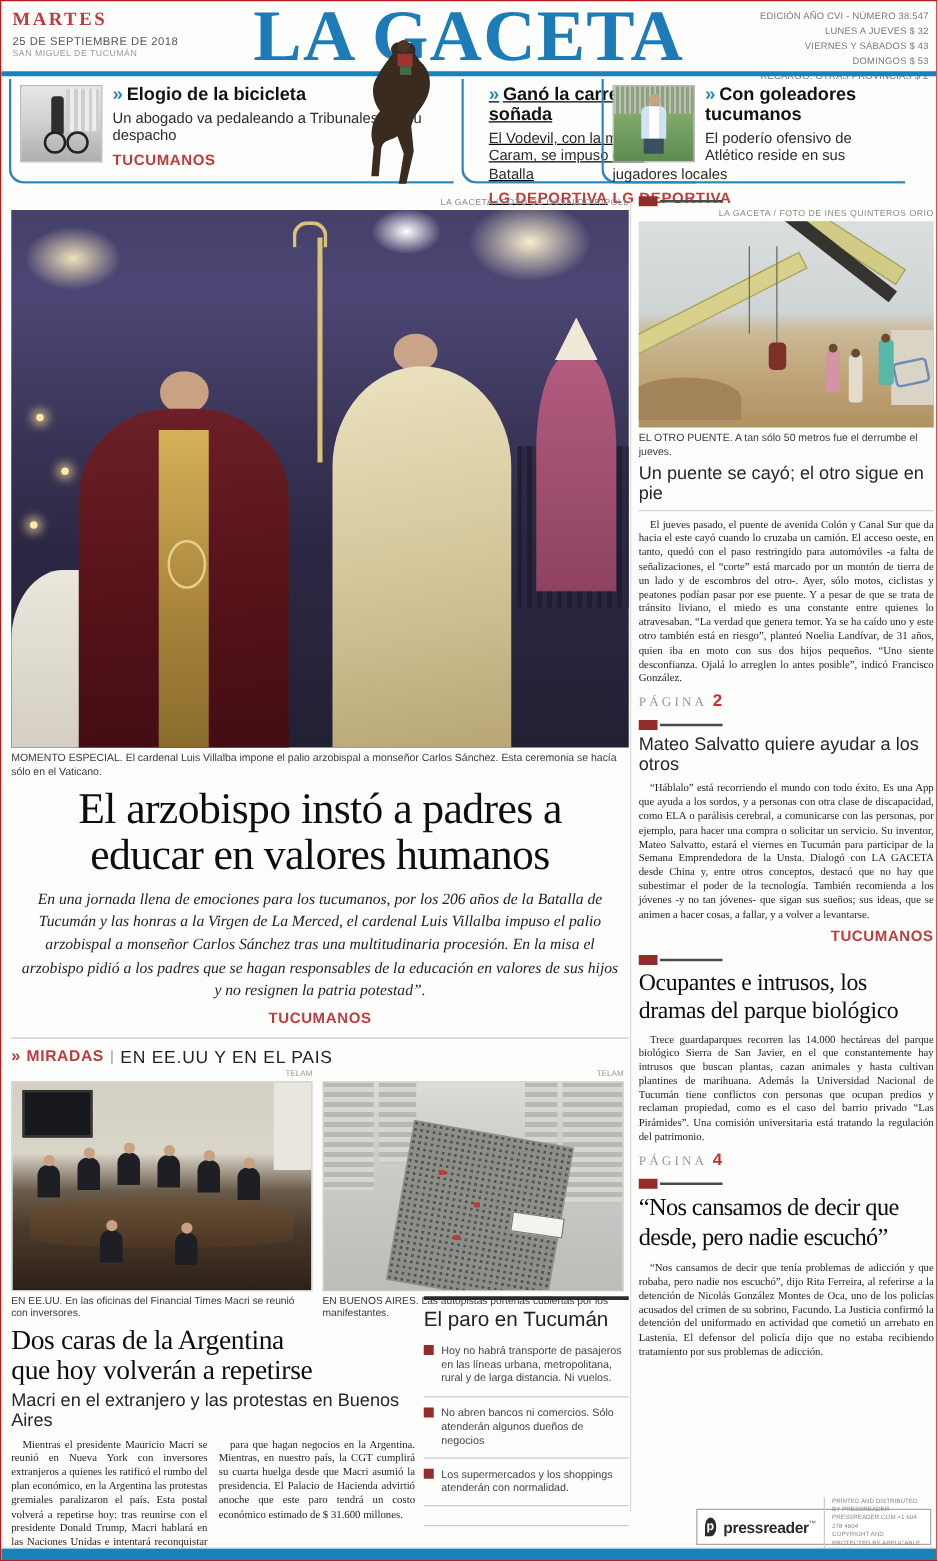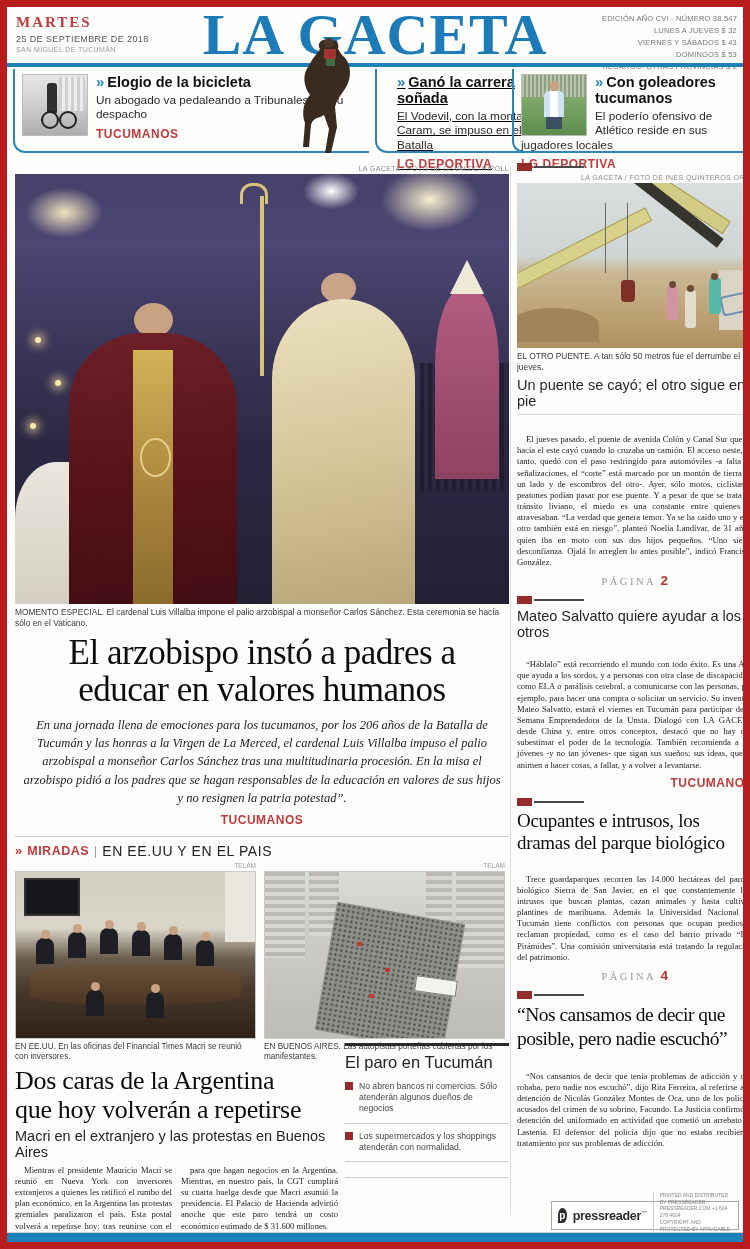--- a/index.html
+++ b/index.html
@@ -1,38 +1,38 @@
 <!DOCTYPE html>
 <html><head>
 <meta charset="utf-8">
 <style>
   html,body{margin:0;padding:0;background:#e9e9e7;}
   .page{position:relative;width:750px;height:1249px;margin:0 auto;background:#fdfdfc;
-        overflow:hidden;border:7px solid #b91c1c;box-sizing:border-box;
+        overflow:hidden;border:1px solid #b91c1c;box-sizing:border-box;
         font-family:"Liberation Sans",sans-serif;}
   
   .mh{position:absolute;top:0;left:0;right:0;height:56px;}
   .mh-left{position:absolute;left:9px;top:7px;}
   .mh-day{font-family:"Liberation Serif",serif;font-weight:bold;color:#c13a3c;
           font-size:15px;letter-spacing:2px;}
   .mh-date{font-size:9px;color:#555;margin-top:3px;letter-spacing:.4px;}
   .mh-city{font-size:7px;color:#9a9a9a;margin-top:2px;letter-spacing:.4px;}
   .mh-title{position:absolute;left:0;right:0;top:-6px;margin:0;text-align:center;
             font-family:"Liberation Serif",serif;font-weight:bold;font-size:58px;
             color:#1d7cb8;letter-spacing:1px;}
   .mh-right{position:absolute;right:6px;top:6px;text-align:right;font-size:7.5px;
             color:#777;line-height:1.6;letter-spacing:.2px;}
   .top-bar{position:absolute;top:56px;left:0;right:0;height:4px;background:#1a82b8;}
   .bottom-bar{position:absolute;bottom:0;left:0;right:0;height:9px;background:#1a82b8;}
   .foot-rule{position:absolute;bottom:9px;left:0;right:0;height:1px;background:#cfcfcf;}
   
   .teaser{position:absolute;top:62px;height:84px;box-sizing:border-box;
           border-bottom:2px solid #2a86bb;border-left:2px solid #2a86bb;
           border-bottom-left-radius:12px;padding:5px 4px 0 7px;}
-  .t1{left:6px;width:356px;} .t2{left:368px;width:188px;padding-left:20px;text-decoration:underline;} .t3{left:505px;width:243px;}
+  .t1{left:6px;width:356px;} .t2{left:368px;width:188px;padding-left:20px;text-decoration:underline;} .t3{left:480px;width:243px;}
   .thumb{float:left;width:64px;height:60px;margin-right:8px;border:1px solid #bbb;
          position:relative;overflow:hidden;}
   .t-title{margin:0;font-size:14.5px;font-weight:bold;color:#111;line-height:1.1;}
   .chev{color:#2a86bb;font-weight:bold;margin-right:3px;font-size:15px;}
   .t-text{font-size:11.8px;color:#2b2b2b;line-height:1.22;margin-top:2px;}
   .kicker{font-size:12px;font-weight:bold;color:#c13a3c;letter-spacing:.5px;margin-top:5px;}
   
   .horse{position:absolute;left:283px;top:28px;width:64px;height:120px;z-index:6;}
   
   .col-left{position:absolute;left:8px;top:158px;width:494px;}
@@ -46,27 +46,27 @@
   .deck{font-family:"Liberation Serif",serif;font-style:italic;font-size:12.5px;color:#222;
         line-height:1.45;text-align:center;margin:8px 6px 0;}
   .kicker-center{text-align:center;margin-top:6px;}
   .kicker-right{text-align:right;margin-top:5px;}
   .h-col{margin:4px 0 0;font-family:"Liberation Serif",serif;font-weight:500;color:#0d0d0d;
          letter-spacing:-.3px;}
   .h-canal{font-size:30px;line-height:1.15;}
   .h-app{font-size:25px;line-height:1.12;}
   .h-parque{font-size:19px;line-height:1.18;}
   .h-robaba{font-size:19.5px;line-height:1.25;letter-spacing:-.5px;}
-  .h-doscaras{font-size:26px;line-height:1.12;}
+  .h-doscaras{font-size:22px;line-height:1.12;}
   .subhead{font-size:14.5px;color:#262626;margin-top:5px;padding-bottom:5px;
            border-bottom:1px solid #d5d5d5;}
   .subhead2{font-size:14.5px;color:#262626;margin-top:4px;}
   .body{font-family:"Liberation Serif",serif;font-size:8.6px;line-height:1.3;
-        text-align:justify;color:#1e1e1e;margin-top:19px;text-indent:9px;}
-  .page-tag{text-align:center;font-family:"Liberation Serif",serif;color:#999;
+        text-align:justify;color:#1e1e1e;margin-top:5px;text-indent:9px;}
+  .page-tag{text-align:left;font-family:"Liberation Serif",serif;color:#999;
             font-size:10.5px;letter-spacing:2.5px;margin-top:5px;}
   .page-tag b{color:#c2312f;font-size:13.5px;letter-spacing:.5px;
               font-family:"Liberation Sans",sans-serif;}
   .brief-divider{display:flex;align-items:center;margin:8px 0 3px;}
   .brief-divider .sq{width:15px;height:8px;background:#952c2c;margin-right:2px;}
   .brief-divider .ln{width:50px;height:2px;background:#4a4a4a;}
   
   .mir-head{display:flex;align-items:center;gap:5px;border-top:1px solid #ccc;
             margin-top:9px;padding-top:6px;}
   .mir-chev{color:#c13a3c;font-weight:bold;font-size:13px;}
@@ -324,20 +324,24 @@
         <div class="body">Mientras el presidente Mauricio Macri se reunió en Nueva York con inversores extranjeros a quienes les ratificó el rumbo del plan económico, en la Argentina las protestas gremiales paralizaron el país. Esta postal volverá a repetirse hoy: tras reunirse con el presidente Donald Trump, Macri hablará en las Naciones Unidas e intentará reconquistar a los grandes capitales</div>
         <div class="body">para que hagan negocios en la Argentina. Mientras, en nuestro país, la CGT cumplirá su cuarta huelga desde que Macri asumió la presidencia. El Palacio de Hacienda advirtió anoche que este paro tendrá un costo económico estimado de $ 31.600 millones.</div>
       </div>
 
     </div>
 
     <aside class="paro">
       <div class="paro-title">El paro en Tucumán</div>
       <div class="paro-item">
         <span class="blt"></span>
+        <span class="txt">Hoy no habrá transporte de pasajeros en las líneas urbana, metropolitana, rural y de larga distancia. Ni vuelos.</span>
+      </div>
+      <div class="paro-item">
+        <span class="blt"></span>
         <span class="txt">No abren bancos ni comercios. Sólo atenderán algunos dueños de negocios</span>
       </div>
       <div class="paro-item">
         <span class="blt"></span>
         <span class="txt">Los supermercados y los shoppings atenderán con normalidad.</span>
       </div>
       <div class="paro-item">
         
         
       </div>
@@ -389,21 +393,21 @@
     <h2 class="h-col h-parque prelined">Ocupantes e intrusos, los
 dramas del parque biológico</h2>
     <div class="body">Trece guardaparques recorren las 14.000 hectáreas del parque biológico Sierra de San Javier, en el que constantemente hay intrusos que buscan plantas, cazan animales y hasta cultivan plantines de marihuana. Además la Universidad Nacional de Tucumán tiene conflictos con personas que ocupan predios y reclaman propiedad, como es el caso del barrio privado “Las Pirámides”. Una comisión universitaria está tratando la regulación del patrimonio.</div>
     <div class="page-tag"><span>PÁGINA</span> <b>4</b></div>
 
     <div class="brief-divider">
       <span class="sq"></span>
       <span class="ln"></span>
     </div>
     <h2 class="h-col h-robaba prelined">“Nos cansamos de decir que
-posible, pero nadie escuchó”</h2>
+desde, pero nadie escuchó”</h2>
     <div class="body">“Nos cansamos de decir que tenía problemas de adicción y que robaba, pero nadie nos escuchó”, dijo Rita Ferreira, al referirse a la detención de Nicolás González Montes de Oca, uno de los policías acusados del crimen de su sobrino, Facundo. La Justicia confirmó la detención del uniformado en actividad que cometió un arrebato en Lastenia. El defensor del policía dijo que no estaba recibiendo tratamiento por sus problemas de adicción.</div>
 
   </div>
 
   <div class="foot-rule"></div>
   <div class="pressreader">
     <div class="pr-logo">p</div>
     <div class="pr-name"><span>pressreader</span><span class="pr-tm">™</span></div>
     <div class="pr-info">
       <div>PRINTED AND DISTRIBUTED BY PRESSREADER</div>

